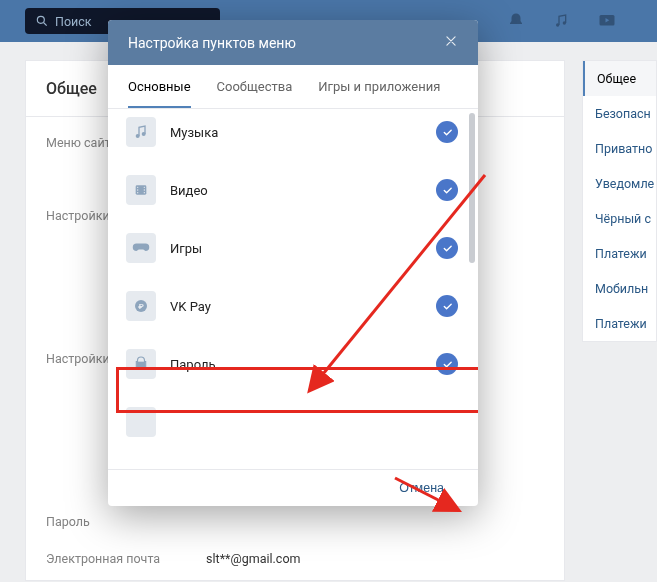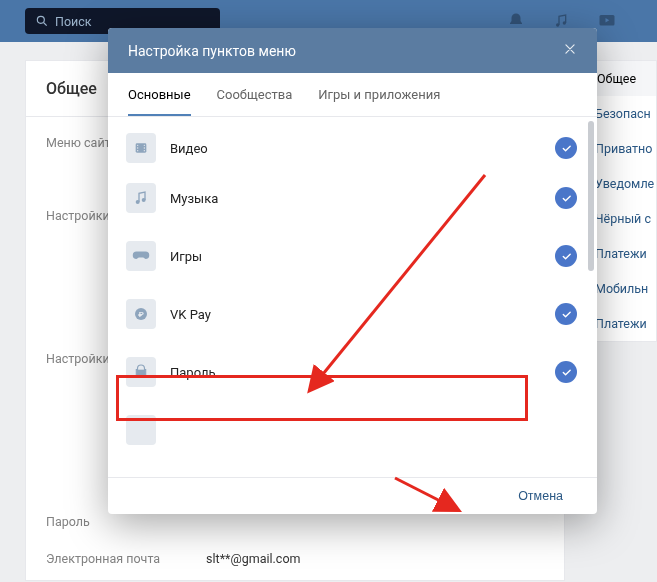--- a/index.html
+++ b/index.html
@@ -16,21 +16,21 @@
 
   .bg-panel-left { position:absolute; left:25px; top:60px; width:540px; background:#fff; border:1px solid #e7e8ec; }
   .bg-panel-left .sec { padding:18px 20px; border-bottom:1px solid #e7e8ec; font-size:14px; color:#333; }
   .bg-panel-left .lbl { color:#828282; font-size:12.5px; padding:18px 20px; display:block; }
 
   .bg-panel-right { position:absolute; right:0; top:60px; width:75px; background:#fff; border:1px solid #e7e8ec; overflow:hidden; }
   .bg-panel-right .ritem { padding:10px 12px; font-size:12.5px; color:#2a5885; white-space:nowrap; }
   .bg-panel-right .ritem.active { border-left:2px solid #5181b8; background:#f5f6f8; color:#000; }
 
   
-  .modal { position:absolute; left:108px; top:28px; width:489px; background:#fff; border-radius:4px; box-shadow:0 10px 40px rgba(0,0,0,.35); overflow:hidden; }
+  .modal { position:absolute; left:108px; top:20px; width:370px; background:#fff; border-radius:4px; box-shadow:0 10px 40px rgba(0,0,0,.35); overflow:hidden; }
   .modal-head { background:#5b7ca1; color:#fff; padding:14px 20px; font-size:14px; display:flex; align-items:center; }
   .modal-close { margin-left:auto; cursor:pointer; opacity:.85; }
 
   .tabs { display:flex; gap:26px; padding:0 20px; border-bottom:1px solid #e7e8ec; }
   .tab { padding:14px 0 12px; font-size:13px; color:#656565; cursor:pointer; border-bottom:2px solid transparent; }
   .tab.active { color:#000; border-bottom-color:#5181b8; font-weight:400; }
 
   .list-wrap { position:relative; height:360px; overflow:hidden; }
   .list { padding:2px 0; }
   .row { display:flex; align-items:center; padding:14px 20px 14px 18px; }
@@ -115,49 +115,49 @@
 
   <div class="tabs">
     <div class="tab active">Основные</div>
     <div class="tab">Сообщества</div>
     <div class="tab">Игры и приложения</div>
   </div>
 
   <div class="list-wrap">
     <div class="list">
 
+      <div class="row first">
+        <span class="ic">
+            <svg width="16" height="16" viewBox="0 0 24 24">
+              <path d="M9 18V5l9-2v12" fill="none" stroke="#8ea5bd" stroke-width="2"></path>
+              <circle cx="7" cy="18" r="3" fill="#8ea5bd"></circle>
+              <circle cx="16" cy="15" r="3" fill="#8ea5bd"></circle>
+            </svg>
+          </span>
+        <span class="row-label">Музыка</span>
+        <span class="check">
+            <svg width="11" height="11" viewBox="0 0 24 24">
+              <path d="M5 12l5 5L20 7" fill="none" stroke="#fff" stroke-width="3" stroke-linecap="round" stroke-linejoin="round"></path>
+            </svg>
+          </span>
+      </div>
+
       <div class="row">
         <span class="ic">
             <svg width="16" height="16" viewBox="0 0 24 24">
               <rect x="4" y="5" width="16" height="14" rx="2" fill="#8ea5bd"></rect>
               <circle cx="7" cy="8" r="1" fill="#e6eaef"></circle>
               <circle cx="7" cy="12" r="1" fill="#e6eaef"></circle>
               <circle cx="7" cy="16" r="1" fill="#e6eaef"></circle>
               <circle cx="17" cy="8" r="1" fill="#e6eaef"></circle>
               <circle cx="17" cy="12" r="1" fill="#e6eaef"></circle>
               <circle cx="17" cy="16" r="1" fill="#e6eaef"></circle>
             </svg>
           </span>
         <span class="row-label">Видео</span>
-        <span class="check">
-            <svg width="11" height="11" viewBox="0 0 24 24">
-              <path d="M5 12l5 5L20 7" fill="none" stroke="#fff" stroke-width="3" stroke-linecap="round" stroke-linejoin="round"></path>
-            </svg>
-          </span>
-      </div>
-
-      <div class="row first">
-        <span class="ic">
-            <svg width="16" height="16" viewBox="0 0 24 24">
-              <path d="M9 18V5l9-2v12" fill="none" stroke="#8ea5bd" stroke-width="2"></path>
-              <circle cx="7" cy="18" r="3" fill="#8ea5bd"></circle>
-              <circle cx="16" cy="15" r="3" fill="#8ea5bd"></circle>
-            </svg>
-          </span>
-        <span class="row-label">Музыка</span>
         <span class="check">
             <svg width="11" height="11" viewBox="0 0 24 24">
               <path d="M5 12l5 5L20 7" fill="none" stroke="#fff" stroke-width="3" stroke-linecap="round" stroke-linejoin="round"></path>
             </svg>
           </span>
       </div>
 
       <div class="row">
         <span class="ic">
             <svg width="18" height="14" viewBox="0 0 24 16">

